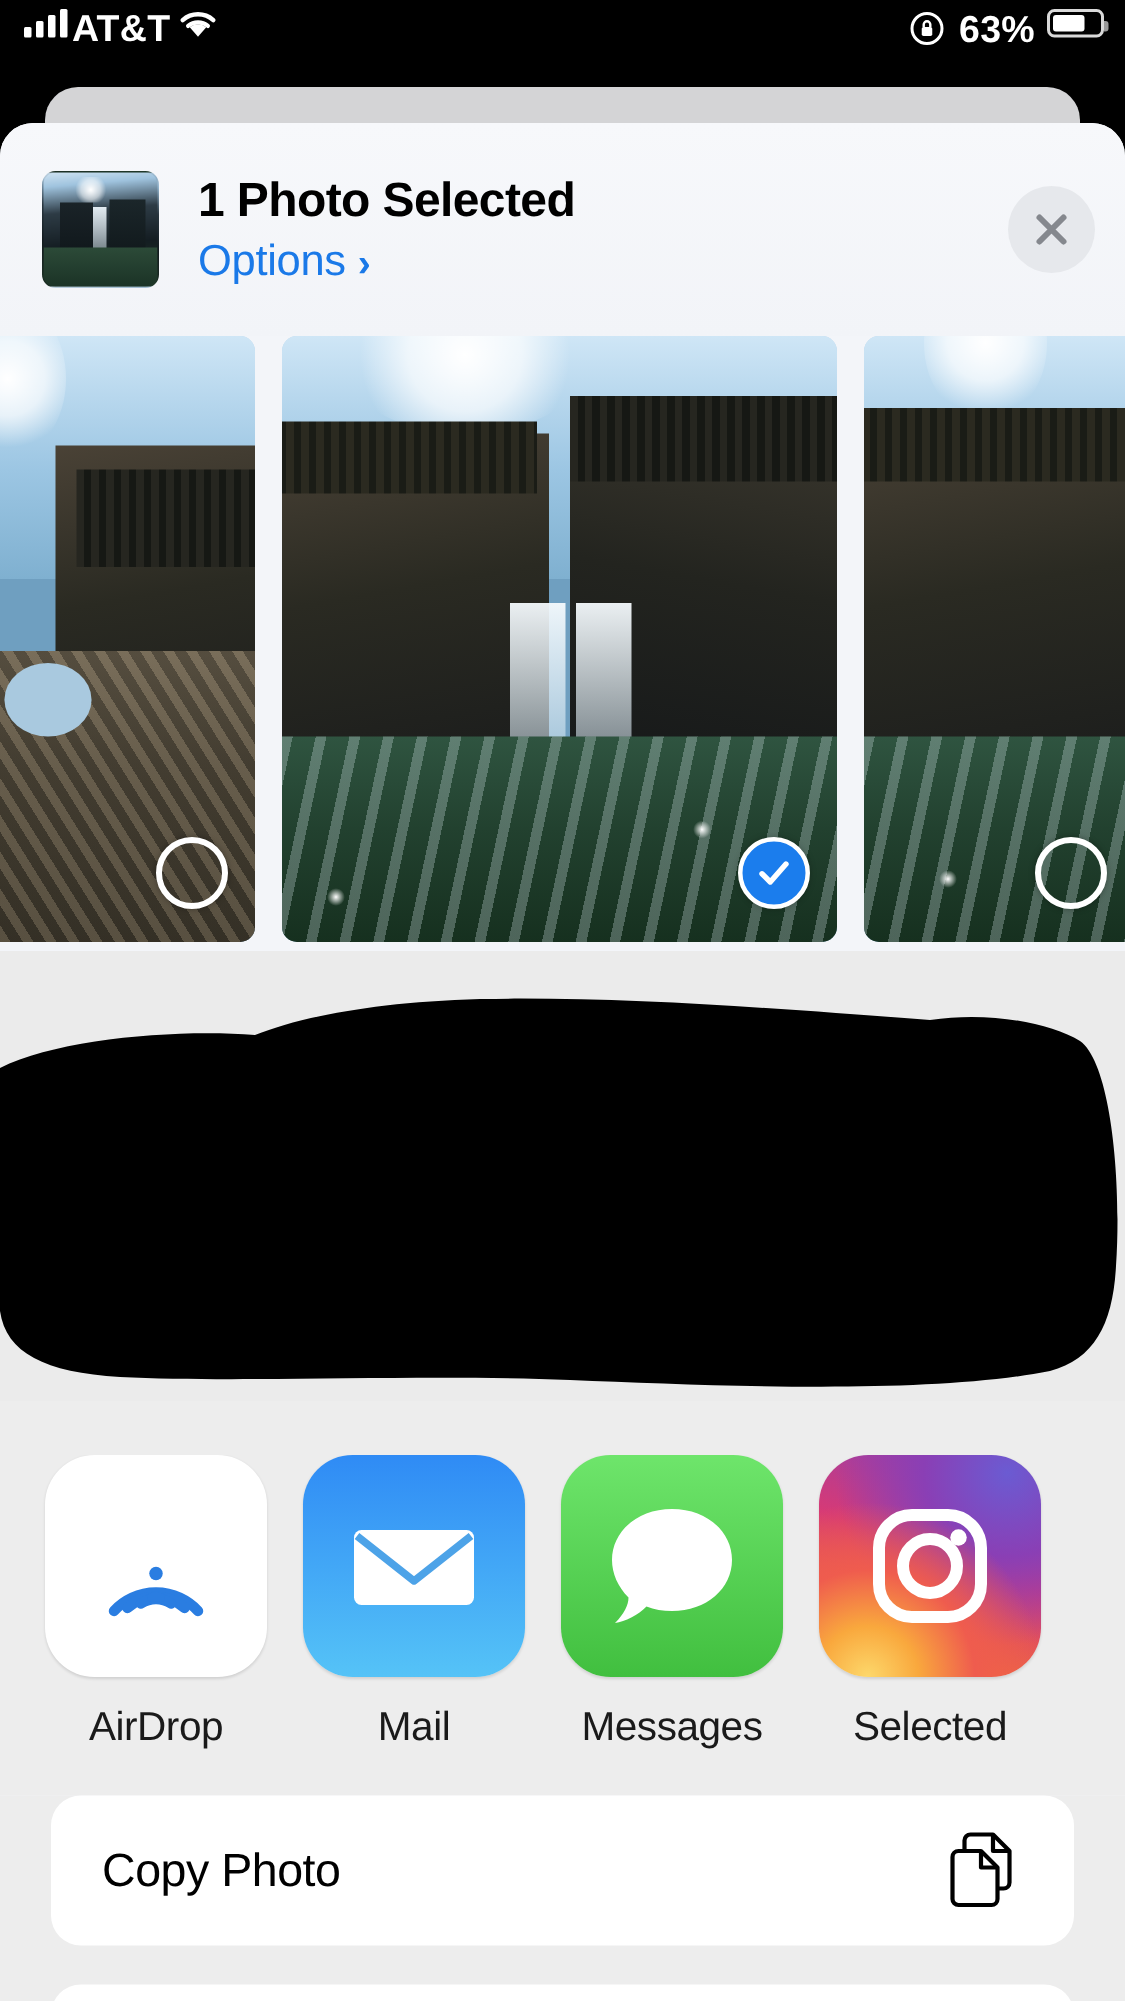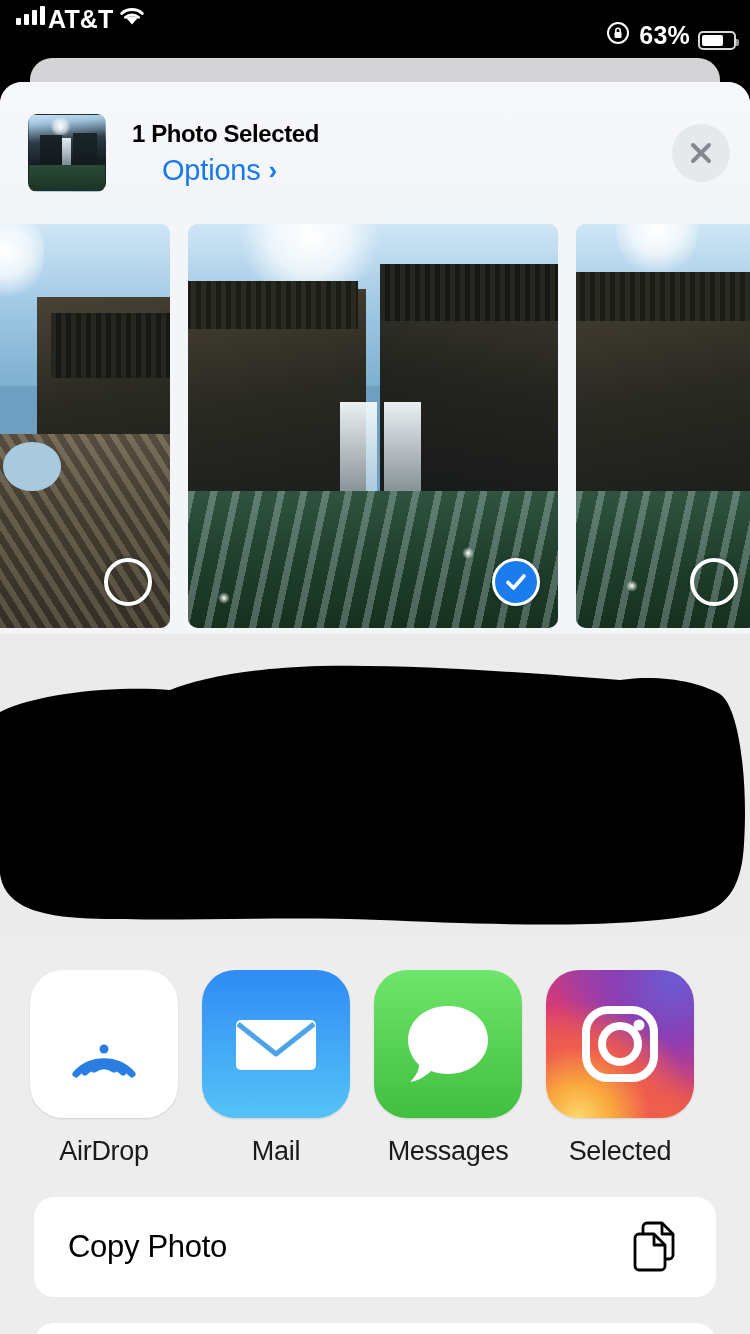--- a/index.html
+++ b/index.html
@@ -12,21 +12,21 @@
   #screen { position:relative; width:750px; height:1334px; background:#000; overflow:hidden; }
 
   
   .statusbar {
     position:absolute; top:0; left:0; width:750px; height:44px;
     color:#fff; z-index:60;
   }
   .sb-left  { position:absolute; left:16px; top:5px; display:flex; align-items:flex-start; gap:3px; }
   .sb-mid   { position:absolute; left:0; right:0; top:6px; text-align:center;
               font-size:25px; font-weight:600; letter-spacing:.2px; }
-  .sb-right { position:absolute; right:14px; top:20px; display:flex; align-items:flex-end; gap:8px; }
+  .sb-right { position:absolute; right:14px; top:6px; display:flex; align-items:flex-start; gap:8px; }
   .carrier  { font-size:25px; font-weight:600; letter-spacing:.2px; }
   .battpct  { font-size:25px; font-weight:600; letter-spacing:.2px; }
 
   .bars { display:flex; align-items:flex-end; gap:3px; height:20px; }
   .bars i { display:block; width:5px; background:#fff; border-radius:1px; }
   .bars i:nth-child(1){ height:7px; }
   .bars i:nth-child(2){ height:11px; }
   .bars i:nth-child(3){ height:15px; }
   .bars i:nth-child(4){ height:19px; }
 
@@ -63,23 +63,23 @@
   .hdr-thumb .fallL { position:absolute; left:14%; top:26%; width:30%; height:60%;
     background:linear-gradient(180deg,#1a2328,#0d1417); }
   .hdr-thumb .fallR { position:absolute; right:10%; top:24%; width:32%; height:62%;
     background:linear-gradient(180deg,#1b262a,#0e1518); }
   .hdr-thumb .water { position:absolute; left:0; right:0; bottom:0; height:34%;
     background:linear-gradient(180deg,#2c4a38 0%, #1b3326 100%); }
   .hdr-thumb .stream { position:absolute; left:44%; top:30%; width:11%; height:52%;
     background:linear-gradient(180deg,rgba(235,244,250,.95),rgba(200,222,235,.35)); }
 
   .hdr-text { margin-left:26px; display:flex; flex-direction:column; gap:6px; }
-  .hdr-title { font-size:24px; font-weight:700; color:#000; letter-spacing:-.4px; }
+  .hdr-title { font-size:32px; font-weight:700; color:#000; letter-spacing:-.4px; }
   .hdr-options { font-size:29px; color:#1a79e8; display:flex; align-items:center; gap:8px;
-                 letter-spacing:-.2px; cursor:pointer;margin-left:30px; }
+                 letter-spacing:-.2px; cursor:pointer; }
   .chev { font-size:26px; font-weight:700; line-height:1; }
 
   .hdr-close {
     margin-left:auto; width:58px; height:58px; border-radius:50%;
     background:#e6e8ec; display:flex; align-items:center; justify-content:center;
     cursor:pointer; flex:0 0 auto;
   }
   .hdr-close svg { display:block; }
 
   

